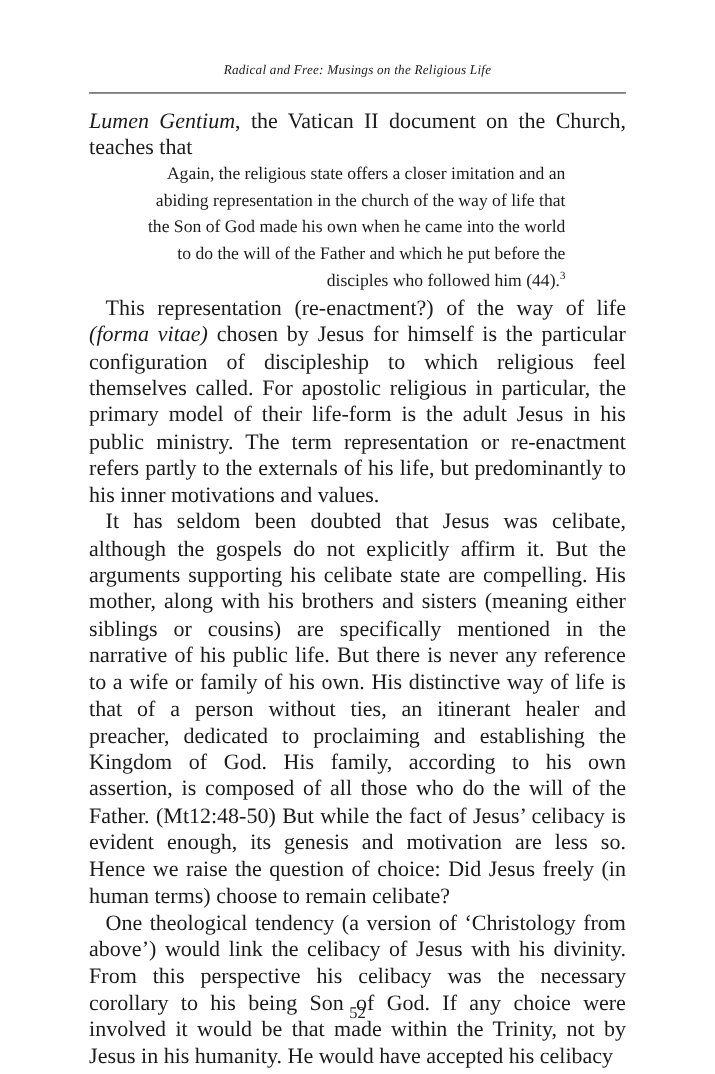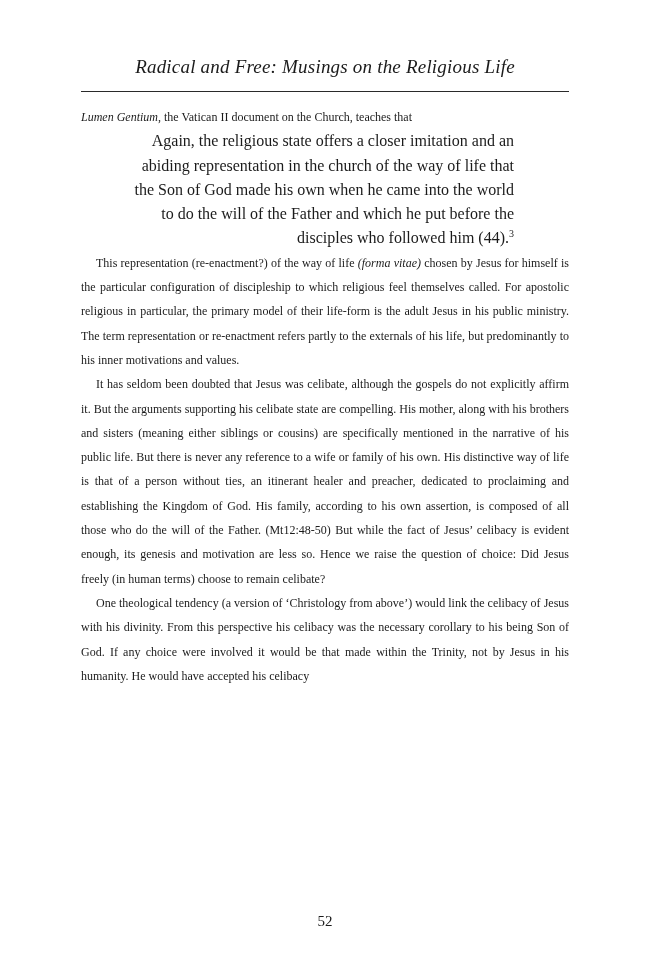--- a/index.html
+++ b/index.html
@@ -14,37 +14,37 @@
     background: #ffffff;
     box-sizing: border-box;
     padding: 56px 81px 0 81px;
     font-family: "Liberation Serif", "DejaVu Serif", serif;
     color: #1b1b1b;
     overflow: hidden;
   }
   .running-header {
     text-align: center;
     font-style: italic;
-    font-size: 19px;
+    font-size: 12px;
     letter-spacing: 0.2px;
     margin: 0 0 13px 0;
   }
   .header-rule {
     border: none;
     border-top: 1.2px solid #2a2a2a;
     margin: 0 0 13px 0;
   }
   .section-heading {
     font-size: 18px;
     font-weight: bold;
     margin: 0 0 7px 0;
     letter-spacing: 0.2px;
   }
   .body-text p {
-    font-size: 12px;
+    font-size: 20px;
     line-height: 24.3px;
     text-align: justify;
     margin: 0;
   }
   .body-text p.indent {
     text-indent: 15px;
   }
   blockquote.quote {
     margin: 0 55px 0 48px;
     font-size: 16px;

